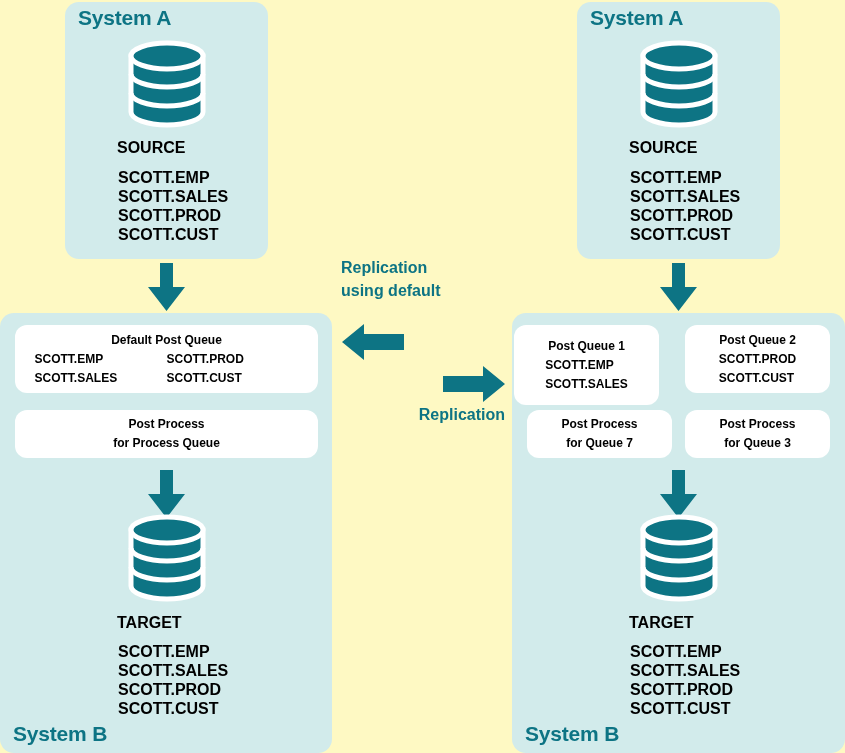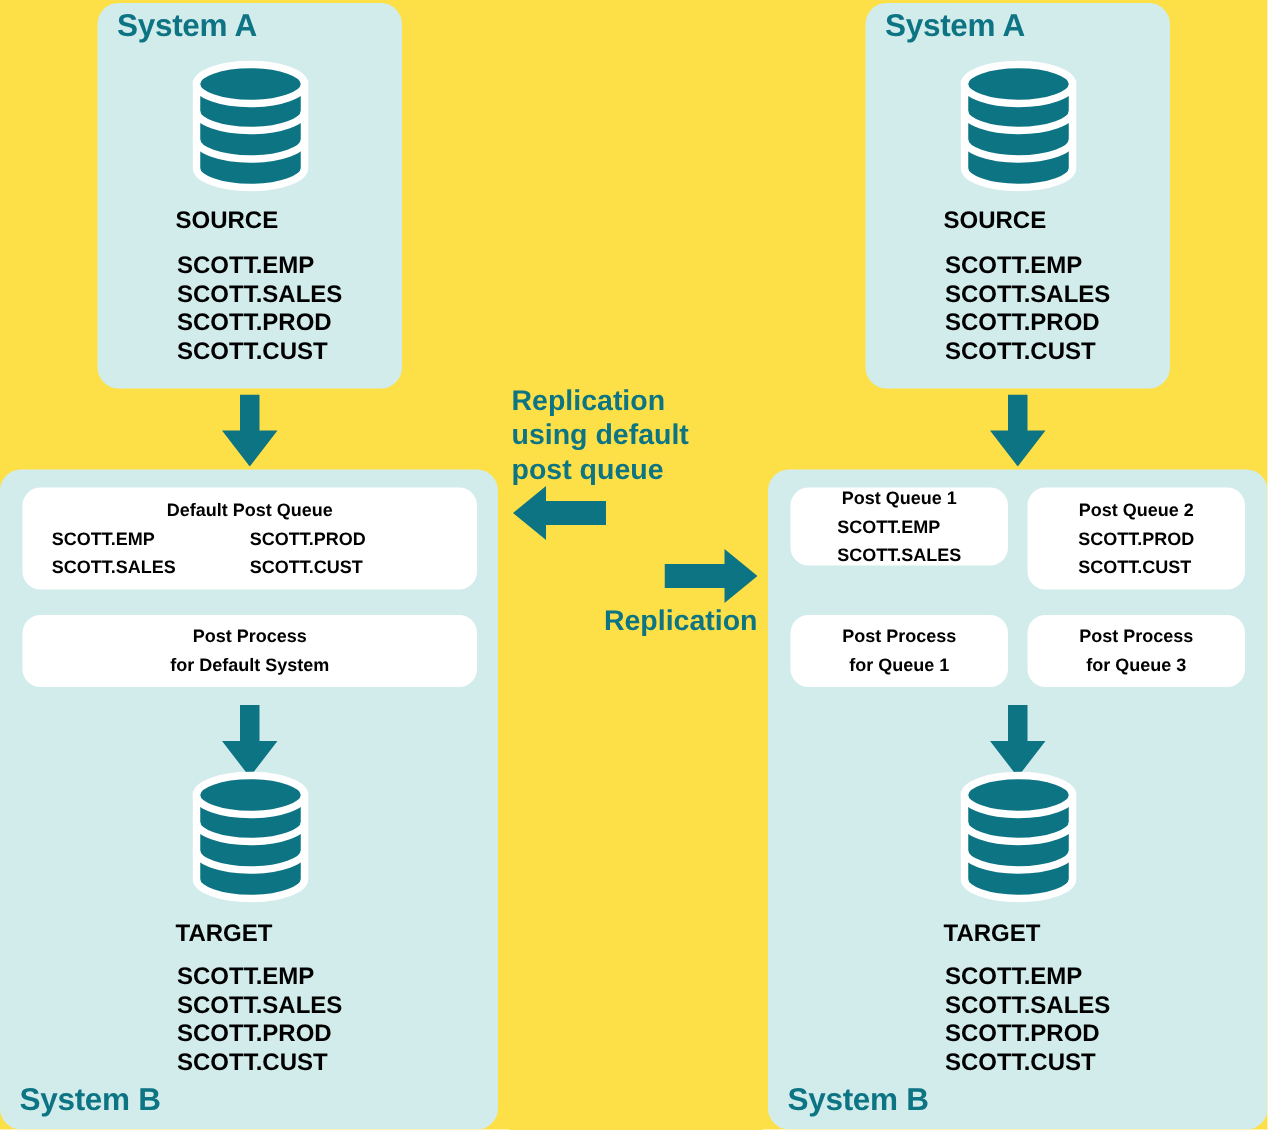--- a/index.html
+++ b/index.html
@@ -7,21 +7,21 @@
     padding: 0;
     background: #ffffff;
   }
   body {
     font-family: "Liberation Sans", sans-serif;
   }
   #canvas {
     position: relative;
     width: 845px;
     height: 753px;
-    background: #fde047;
+    background: #fef9c3;
     overflow: hidden;
   }
 
   
   .panel {
     position: absolute;
     background: #d2ebeb;
     border-radius: 14px;
   }
   .panel-label {
@@ -88,21 +88,21 @@
 
   
   .arrow { position: absolute; }
   .arrow svg { display: block; }
 
   
   .caption {
     position: absolute;
     color: #0d7484;
     font-weight: bold;
-    font-size: 19px;
+    font-size: 16px;
     line-height: 23px;
     white-space: nowrap;
   }
   .caption.right-al { text-align: right; }
   .caption.left-al  { text-align: left; }
 </style>
 </head>
 <body>
 
 <div id="canvas">
@@ -144,21 +144,21 @@
       <span class="col-r">SCOTT.PROD</span>
     </div>
     <div class="row">
       <span class="col-l">SCOTT.SALES</span>
       <span class="col-r">SCOTT.CUST</span>
     </div>
   </div>
 
   <div class="wbox" style="left:15px; top:410px; width:303px; height:48px;">
     <div>Post Process</div>
-    <div>for Default System</div>
+    <div>for Process Queue</div>
   </div>
 
   <div class="arrow" style="left:148px; top:470px;">
     <svg width="37" height="48" viewBox="0 0 37 48">
       <path d="M12 0 h13 v24 h12 L18.5 48 L0 24 h12 z" fill="#0d7484"></path>
     </svg>
   </div>
 
   <div class="db" style="left:126px; top:512px;">
     <svg width="82" height="92" viewBox="0 0 82 92">
@@ -177,21 +177,20 @@
     <div>SCOTT.SALES</div>
     <div>SCOTT.PROD</div>
     <div>SCOTT.CUST</div>
   </div>
 
   <div class="panel-label" style="left:13px; top:722px;">System B</div>
 
   <div class="caption left-al" style="left:341px; top:256px;">
     <div>Replication</div>
     <div>using default</div>
-    <div>post queue</div>
   </div>
 
   <div class="arrow" style="left:342px; top:324px;">
     <svg width="62" height="36" viewBox="0 0 62 36">
       <path d="M62 10 H22 V0 L0 18 L22 36 V26 H62 z" fill="#0d7484"></path>
     </svg>
   </div>
 
   <div class="arrow" style="left:443px; top:366px;">
     <svg width="62" height="36" viewBox="0 0 62 36">
@@ -226,39 +225,39 @@
   </div>
 
   <div class="arrow" style="left:660px; top:263px;">
     <svg width="37" height="48" viewBox="0 0 37 48">
       <path d="M12 0 h13 v24 h12 L18.5 48 L0 24 h12 z" fill="#0d7484"></path>
     </svg>
   </div>
 
   <div class="panel" style="left:512px; top:313px; width:333px; height:440px;"></div>
 
-  <div class="wbox" style="left:527px; top:325px; width:145px; height:52px;">
+  <div class="wbox" style="left:514px; top:325px; width:145px; height:80px;">
     <div class="hdr">Post Queue 1</div>
     <div class="lines-left">
       <div class="line">SCOTT.EMP</div>
       <div class="line">SCOTT.SALES</div>
     </div>
   </div>
 
   <div class="wbox" style="left:685px; top:325px; width:145px; height:68px;">
     <div class="hdr">Post Queue 2</div>
     <div class="lines-left">
       <div class="line">SCOTT.PROD</div>
       <div class="line">SCOTT.CUST</div>
     </div>
   </div>
 
   <div class="wbox" style="left:527px; top:410px; width:145px; height:48px;">
     <div>Post Process</div>
-    <div>for Queue 1</div>
+    <div>for Queue 7</div>
   </div>
 
   <div class="wbox" style="left:685px; top:410px; width:145px; height:48px;">
     <div>Post Process</div>
     <div>for Queue 3</div>
   </div>
 
   <div class="arrow" style="left:660px; top:470px;">
     <svg width="37" height="48" viewBox="0 0 37 48">
       <path d="M12 0 h13 v24 h12 L18.5 48 L0 24 h12 z" fill="#0d7484"></path>

